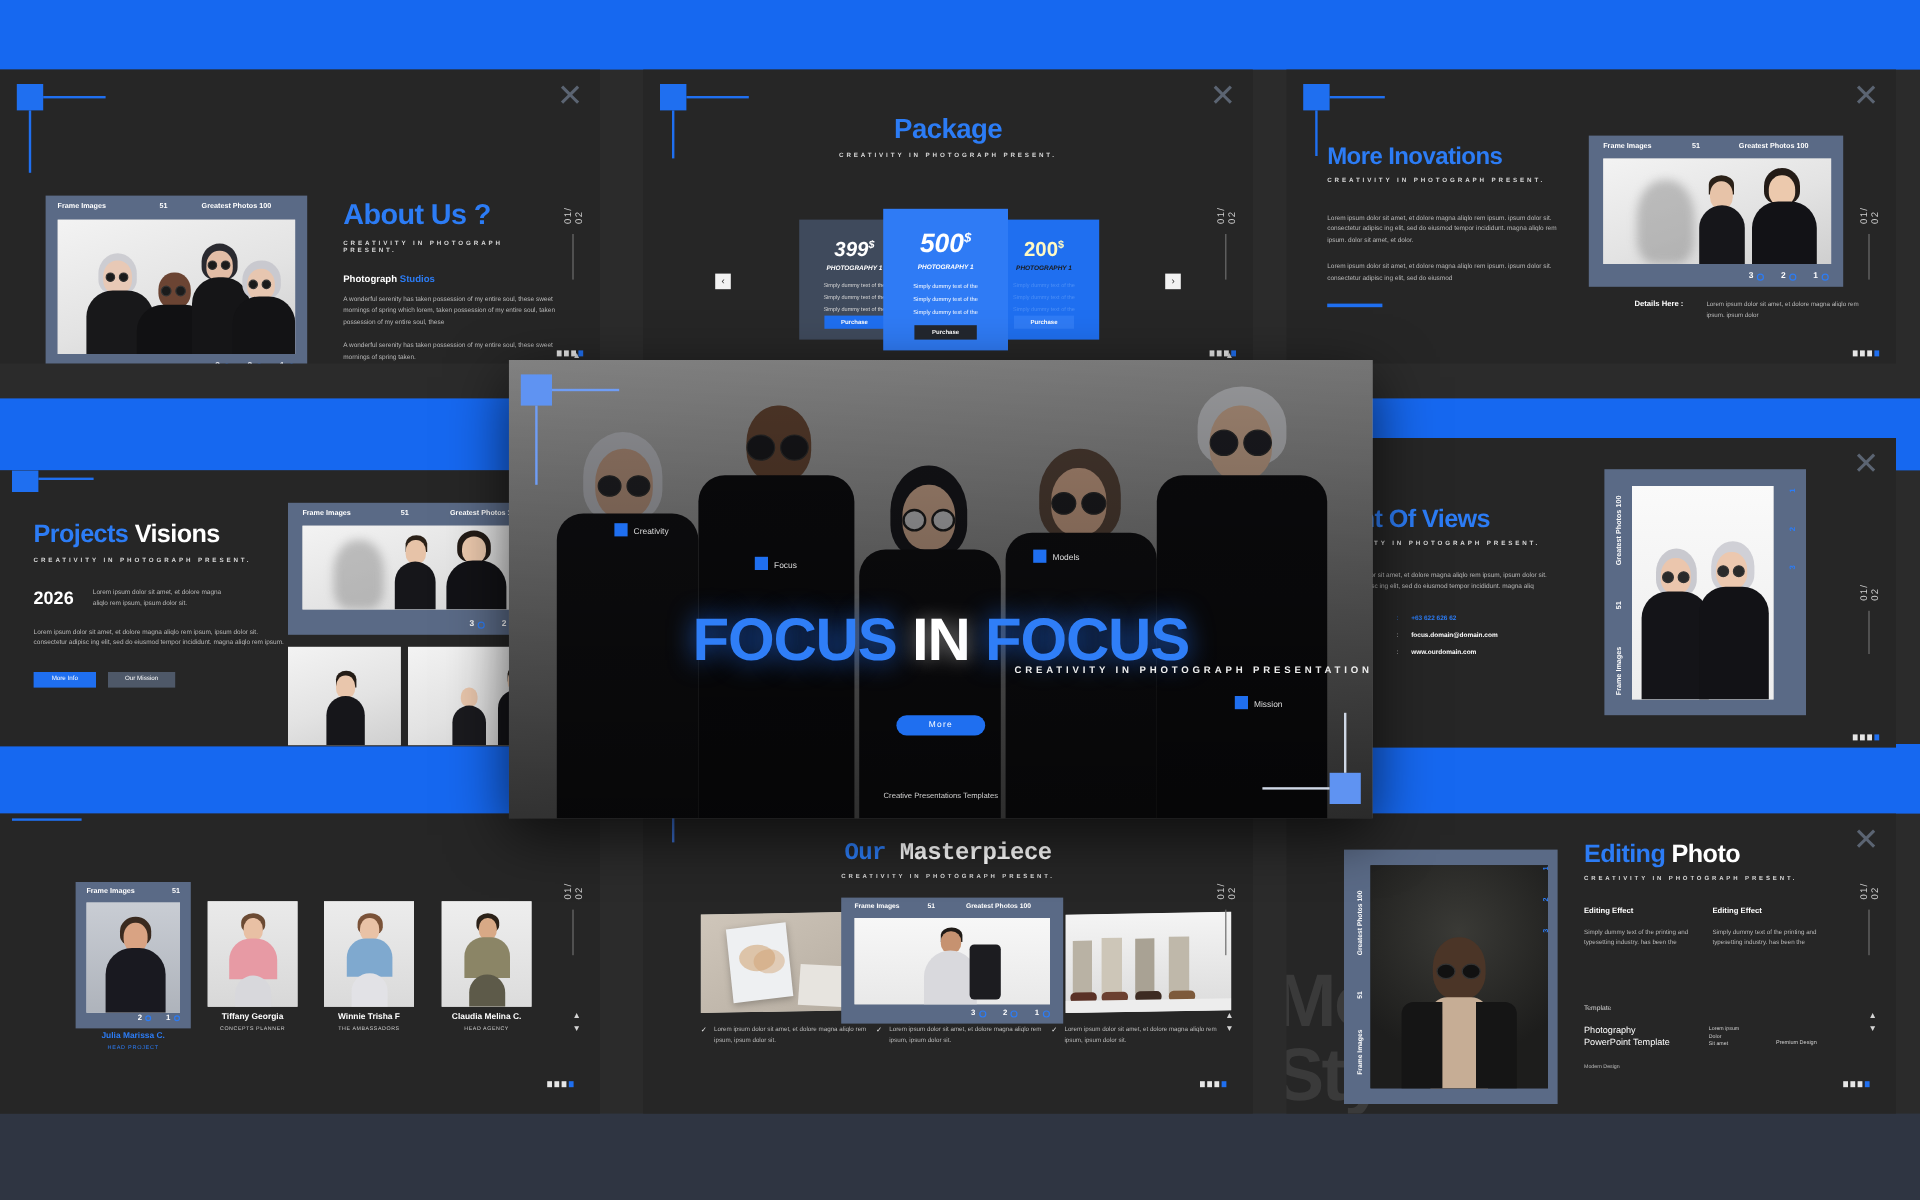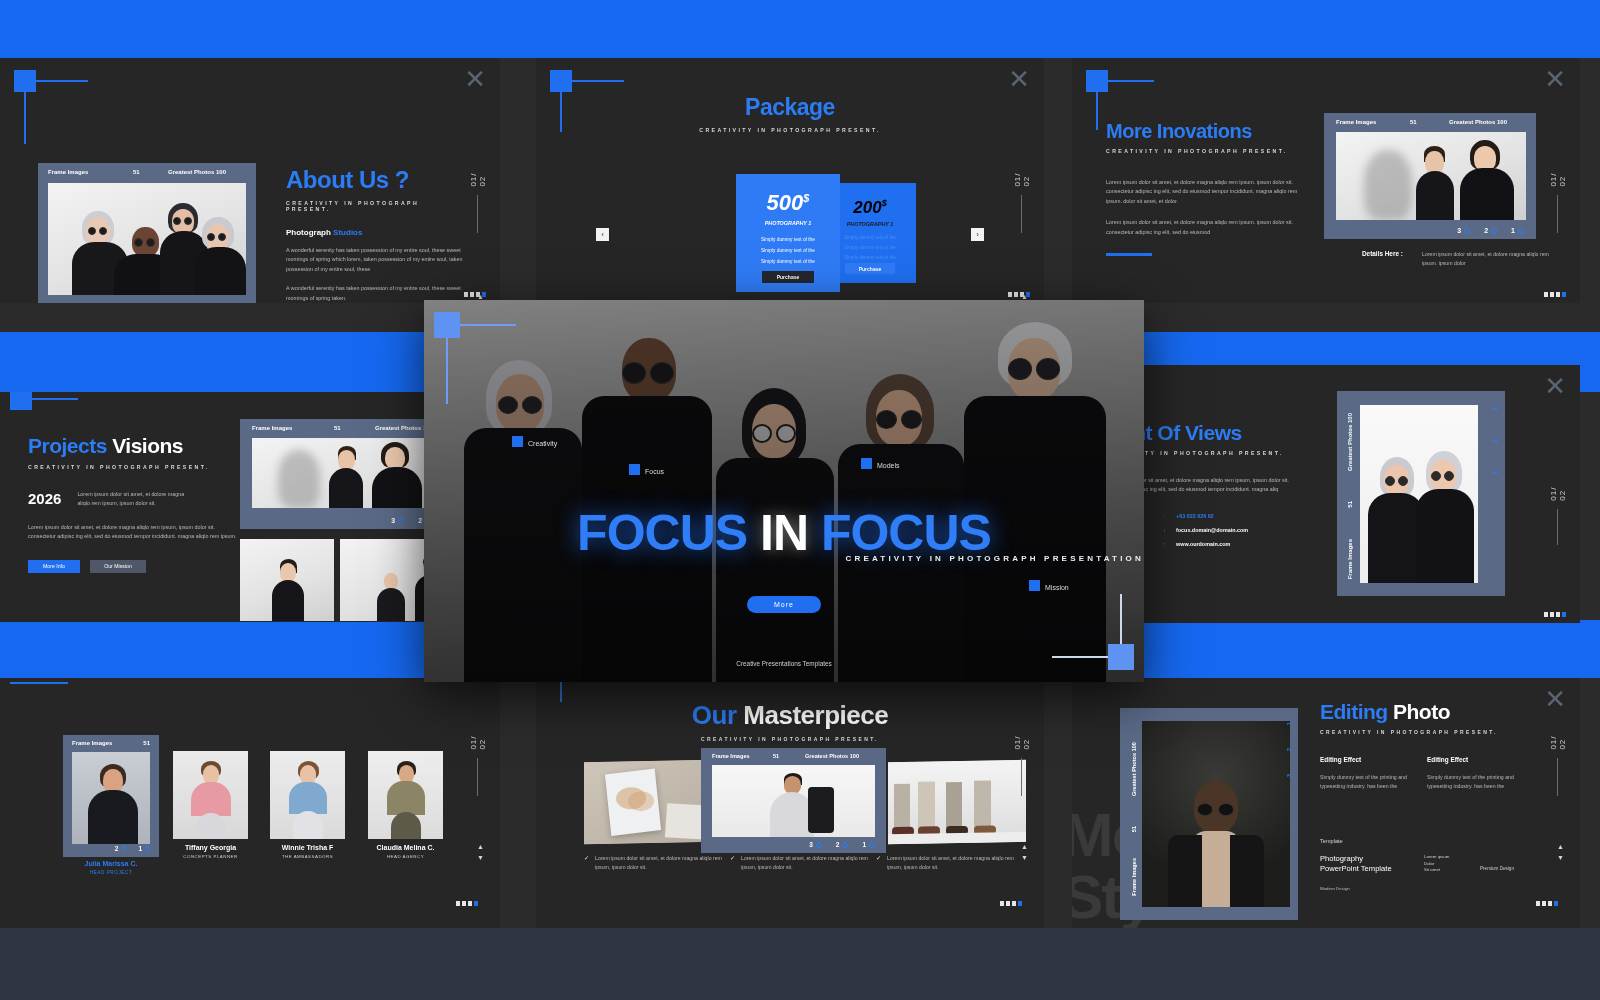--- a/index.html
+++ b/index.html
@@ -202,34 +202,44 @@
   </div>
   <div class="close-x" style="right:14px;top:8px;">✕</div>
 
   <div style="position:absolute;left:0;top:36px;width:100%;text-align:center;">
     <div class="h-title" style="font-size:23px;">Package</div>
     <div class="sub" style="font-size:5.2px;margin-top:6px;">CREATIVITY IN PHOTOGRAPH PRESENT.</div>
   </div>
 
   <div style="position:absolute;left:130px;top:116px;width:250px;height:110px;">
 
+    <div style="position:absolute;left:0;top:9px;width:92px;height:100px;background:#3f4a5c;">
+      <div style="text-align:center;margin-top:15px;color:#fff;font-weight:bold;font-size:17px;font-style:italic;"><span>399</span><sup style="font-size:9px;">$</sup></div>
+      <div style="text-align:center;color:#fff;font-weight:bold;font-style:italic;font-size:5.4px;margin-top:3px;">PHOTOGRAPHY 1</div>
+      <div style="text-align:center;color:#d6d6d6;font-size:4.6px;margin-top:6px;line-height:2.2;">
+        <div>Simply dummy text of the</div>
+        <div>Simply dummy text of the</div>
+        <div>Simply dummy text of the</div>
+      </div>
+      <div class="btn" style="position:absolute;left:50%;transform:translateX(-50%);bottom:9px;width:50px;height:11px;font-size:5px;font-weight:bold;">Purchase</div>
+    </div>
 
     <div style="position:absolute;left:70px;top:0;width:104px;height:118px;background:#2f7bf5;z-index:3;">
       <div style="text-align:center;margin-top:16px;color:#fff;font-weight:bold;font-size:22px;font-style:italic;"><span>500</span><sup style="font-size:11px;">$</sup></div>
       <div style="text-align:center;color:#fff;font-weight:bold;font-style:italic;font-size:5.4px;margin-top:4px;">PHOTOGRAPHY 1</div>
       <div style="text-align:center;color:#fff;font-size:4.8px;margin-top:8px;line-height:2.3;">
         <div>Simply dummy text of the</div>
         <div>Simply dummy text of the</div>
         <div>Simply dummy text of the</div>
       </div>
       <div class="btn" style="position:absolute;left:50%;transform:translateX(-50%);bottom:9px;width:52px;height:12px;font-size:5px;font-weight:bold;background:#23272e;">Purchase</div>
     </div>
 
     <div style="position:absolute;left:158px;top:9px;width:92px;height:100px;background:#1f6ff0;">
-      <div style="text-align:center;margin-top:15px;color:#000000;font-weight:bold;font-size:17px;font-style:italic;"><span>200</span><sup style="font-size:9px;">$</sup></div>
+      <div style="text-align:center;margin-top:15px;color:#fef9c3;font-weight:bold;font-size:17px;"><span>200</span><sup style="font-size:9px;">$</sup></div>
       <div style="text-align:center;color:#1b1b1b;font-weight:bold;font-style:italic;font-size:5.4px;margin-top:3px;">PHOTOGRAPHY 1</div>
       <div style="text-align:center;color:#4b8ef5;font-size:4.6px;margin-top:6px;line-height:2.2;">
         <div>Simply dummy text of the</div>
         <div>Simply dummy text of the</div>
         <div>Simply dummy text of the</div>
       </div>
       <div class="btn" style="position:absolute;left:50%;transform:translateX(-50%);bottom:9px;width:50px;height:11px;font-size:5px;font-weight:bold;background:#2f7bf5;">Purchase</div>
     </div>
   </div>
 
@@ -552,21 +562,21 @@
       <i class="blue"></i>
     </div>
 </div>
 
 <div class="slide" id="s-master" style="left:536px;top:678px;width:508px;height:250px;">
   <div class="bracket" style="left:12px;top:-4px;">
     <div class="vline" style="left:12px;top:0;height:28px;background:#3b6fd0;"></div>
   </div>
 
   <div style="position:absolute;left:0;top:22px;width:100%;text-align:center;">
-    <div class="h-title" style="font-size:26px;"><span>Our </span><span class="w">Masterpiece</span></div>
+    <div class="h-title" style="font-size:20px;font-family:Liberation Mono, monospace;"><span>Our </span><span class="w">Masterpiece</span></div>
     <div class="sub" style="font-size:5px;margin-top:5px;">CREATIVITY IN PHOTOGRAPH PRESENT.</div>
   </div>
 
   <div style="position:absolute;left:48px;top:83px;width:130px;height:82px;overflow:hidden;background:#cfcabf;transform:skewY(-1deg);">
     <div class="ph" style="background:linear-gradient(150deg,#cfc6ba,#b6ada1);">
       <div style="position:absolute;left:24px;top:10px;width:50px;height:62px;background:#eef0f2;transform:rotate(-6deg);box-shadow:0 2px 6px rgba(0,0,0,.25);"></div>
       <div style="position:absolute;left:32px;top:26px;width:30px;height:22px;border-radius:50%;background:rgba(208,160,110,.55);"></div>
       <div style="position:absolute;left:44px;top:30px;width:26px;height:20px;border-radius:50%;background:rgba(208,160,110,.45);"></div>
       <div style="position:absolute;left:82px;top:44px;width:40px;height:34px;background:#e7e4df;transform:rotate(4deg);"></div>
     </div>

